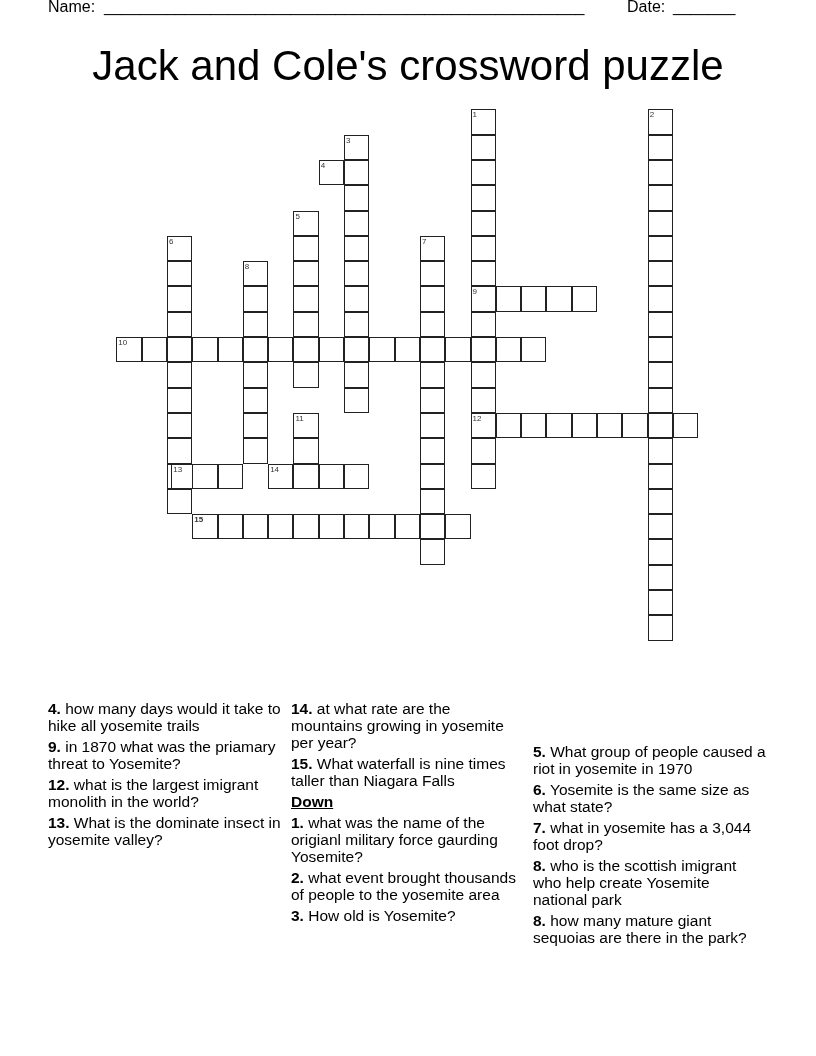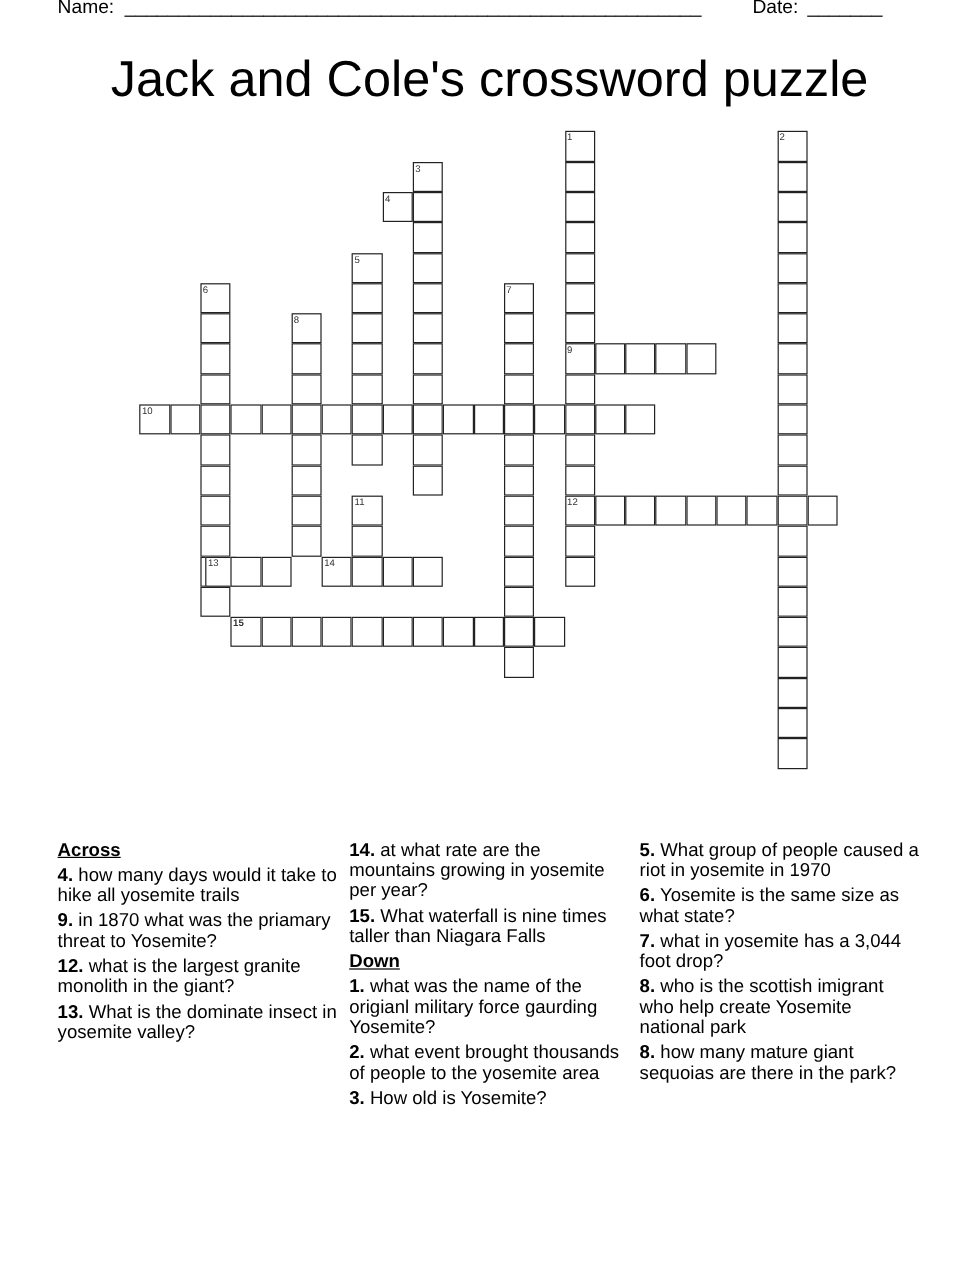--- a/index.html
+++ b/index.html
@@ -9,21 +9,21 @@
   .header-line .name-blank { position:absolute; left:56px; top:0; }
   .header-line .date-label { position:absolute; left:579px; top:0; }
   .header-line .date-blank { position:absolute; left:625px; top:0; }
   .title { position:absolute; top:40px; left:0; width:816px; text-align:center; font-size:42px; line-height:52px; }
   .grid { position:absolute; left:0; top:0; width:816px; height:660px; }
   .cell { position:absolute; width:25.3px; height:25.3px; box-sizing:border-box; border:1.3px solid #222; background:#fff; margin-left:-0.65px; margin-top:-0.65px; }
   .cell .num { position:absolute; left:1px; top:0px; font-size:8px; line-height:9px; color:#333; }
   .clues { position:absolute; top:700px; font-size:15.5px; line-height:17px; }
   .col1 { left:48px; width:235px; }
   .col2 { left:291px; width:235px; }
-  .col3 { left:533px; width:235px; }
+  .col3 { left:533px; width:235px;margin-top:43px; }
   .clue-heading { font-weight:bold; text-decoration:underline; margin-bottom:4px; }
   .clue { margin-bottom:4px; }
   .clue .n { font-weight:bold; }
 </style>
 </head>
 <body>
 
 <div class="header-line">
   <span class="name-label">Name:</span>
   <span class="name-blank">______________________________________________________</span>
@@ -188,24 +188,23 @@
     <div class="cell" style="left: 268.8px; top: 514.8px;"></div>
     <div class="cell" style="left: 294.1px; top: 514.8px;"></div>
     <div class="cell" style="left: 319.4px; top: 514.8px;"></div>
     <div class="cell" style="left: 344.7px; top: 514.8px;"></div>
     <div class="cell" style="left: 370px; top: 514.8px;"></div>
     <div class="cell" style="left: 395.3px; top: 514.8px;"></div>
     <div class="cell" style="left: 445.9px; top: 514.8px;"></div>
   </div>
 
 <div class="clues col1">
-  <div class="clue-heading">Across</div>
   <div class="clue"><span class="n">4.</span><span> how many days would it take to hike all yosemite trails</span></div>
   <div class="clue"><span class="n">9.</span><span> in 1870 what was the priamary threat to Yosemite?</span></div>
-  <div class="clue"><span class="n">12.</span><span> what is the largest granite monolith in the giant?</span></div>
+  <div class="clue"><span class="n">12.</span><span> what is the largest imigrant monolith in the world?</span></div>
   <div class="clue"><span class="n">13.</span><span> What is the dominate insect in yosemite valley?</span></div>
 </div>
 
 <div class="clues col2">
   <div class="clue"><span class="n">14.</span><span> at what rate are the mountains growing in yosemite per year?</span></div>
   <div class="clue"><span class="n">15.</span><span> What waterfall is nine times taller than Niagara Falls</span></div>
   <div class="clue-heading">Down</div>
   <div class="clue"><span class="n">1.</span><span> what was the name of the origianl military force gaurding Yosemite?</span></div>
   <div class="clue"><span class="n">2.</span><span> what event brought thousands of people to the yosemite area</span></div>
   <div class="clue"><span class="n">3.</span><span> How old is Yosemite?</span></div>

